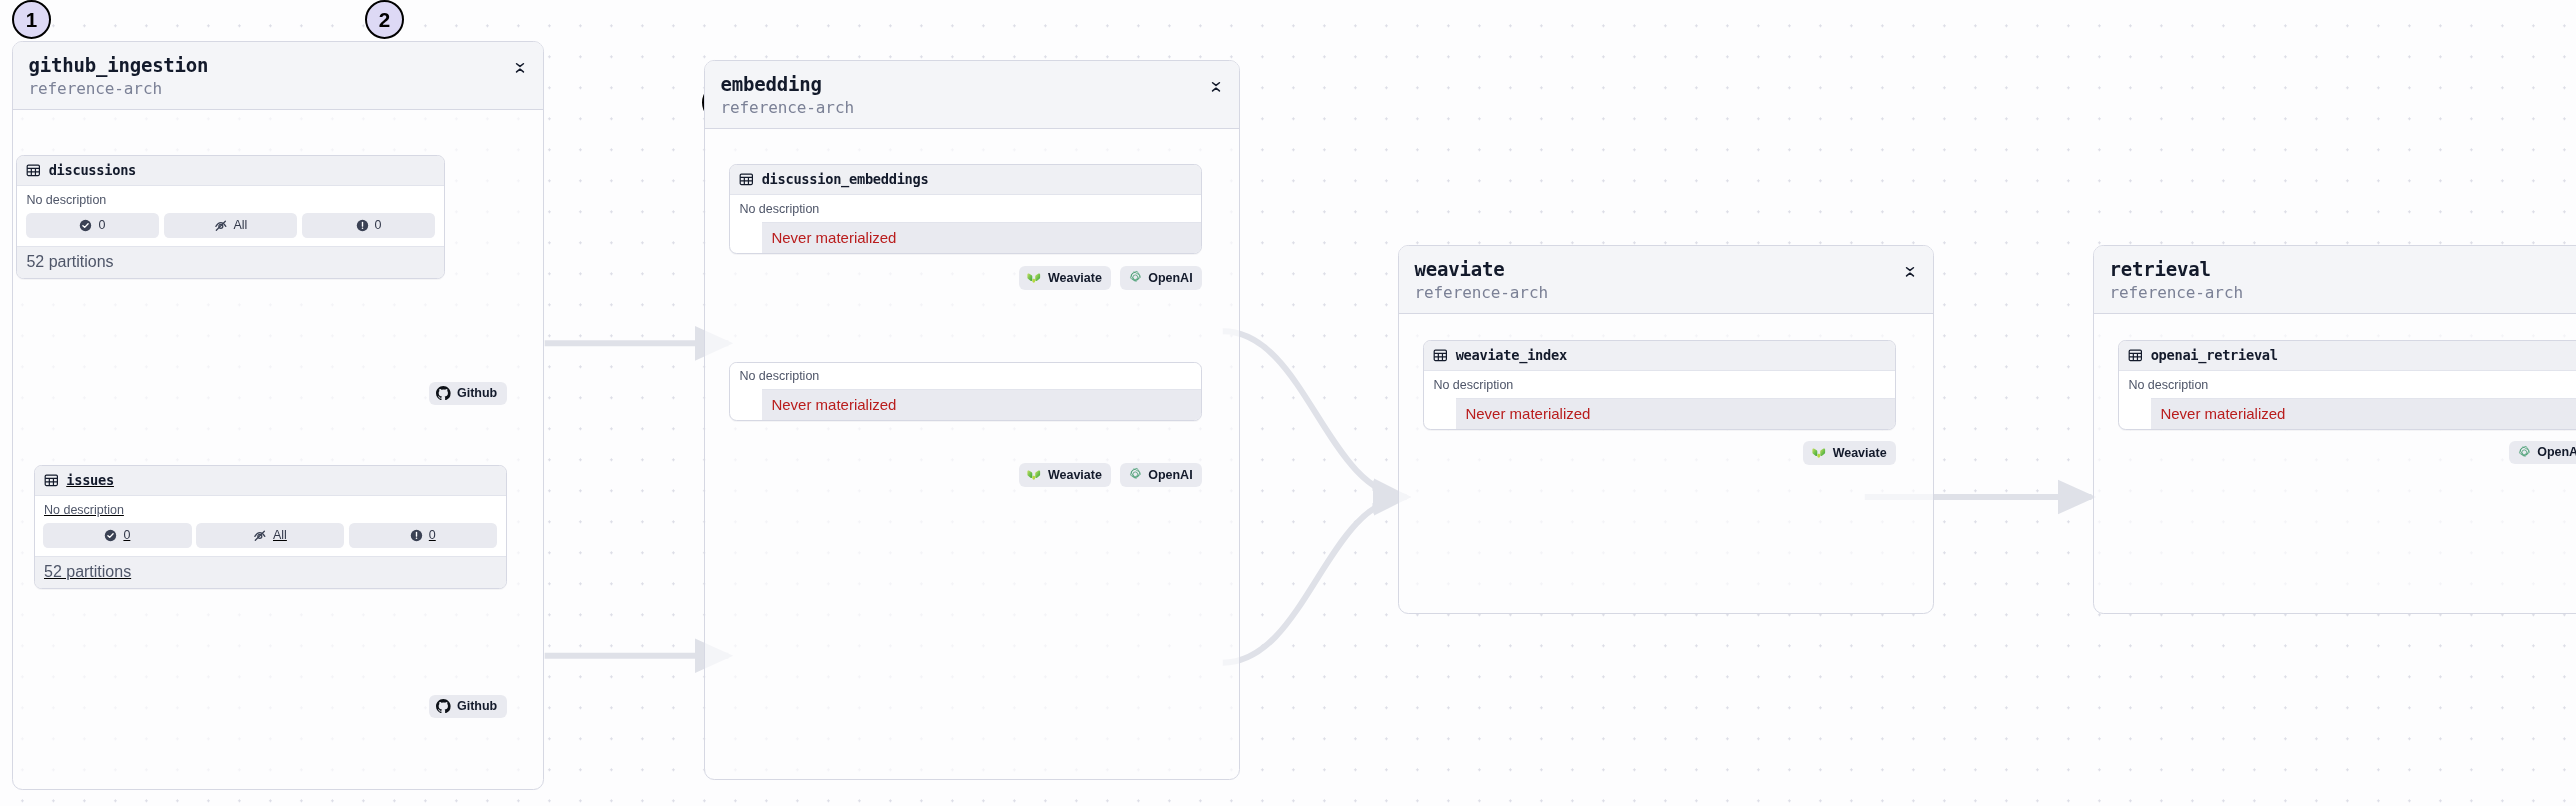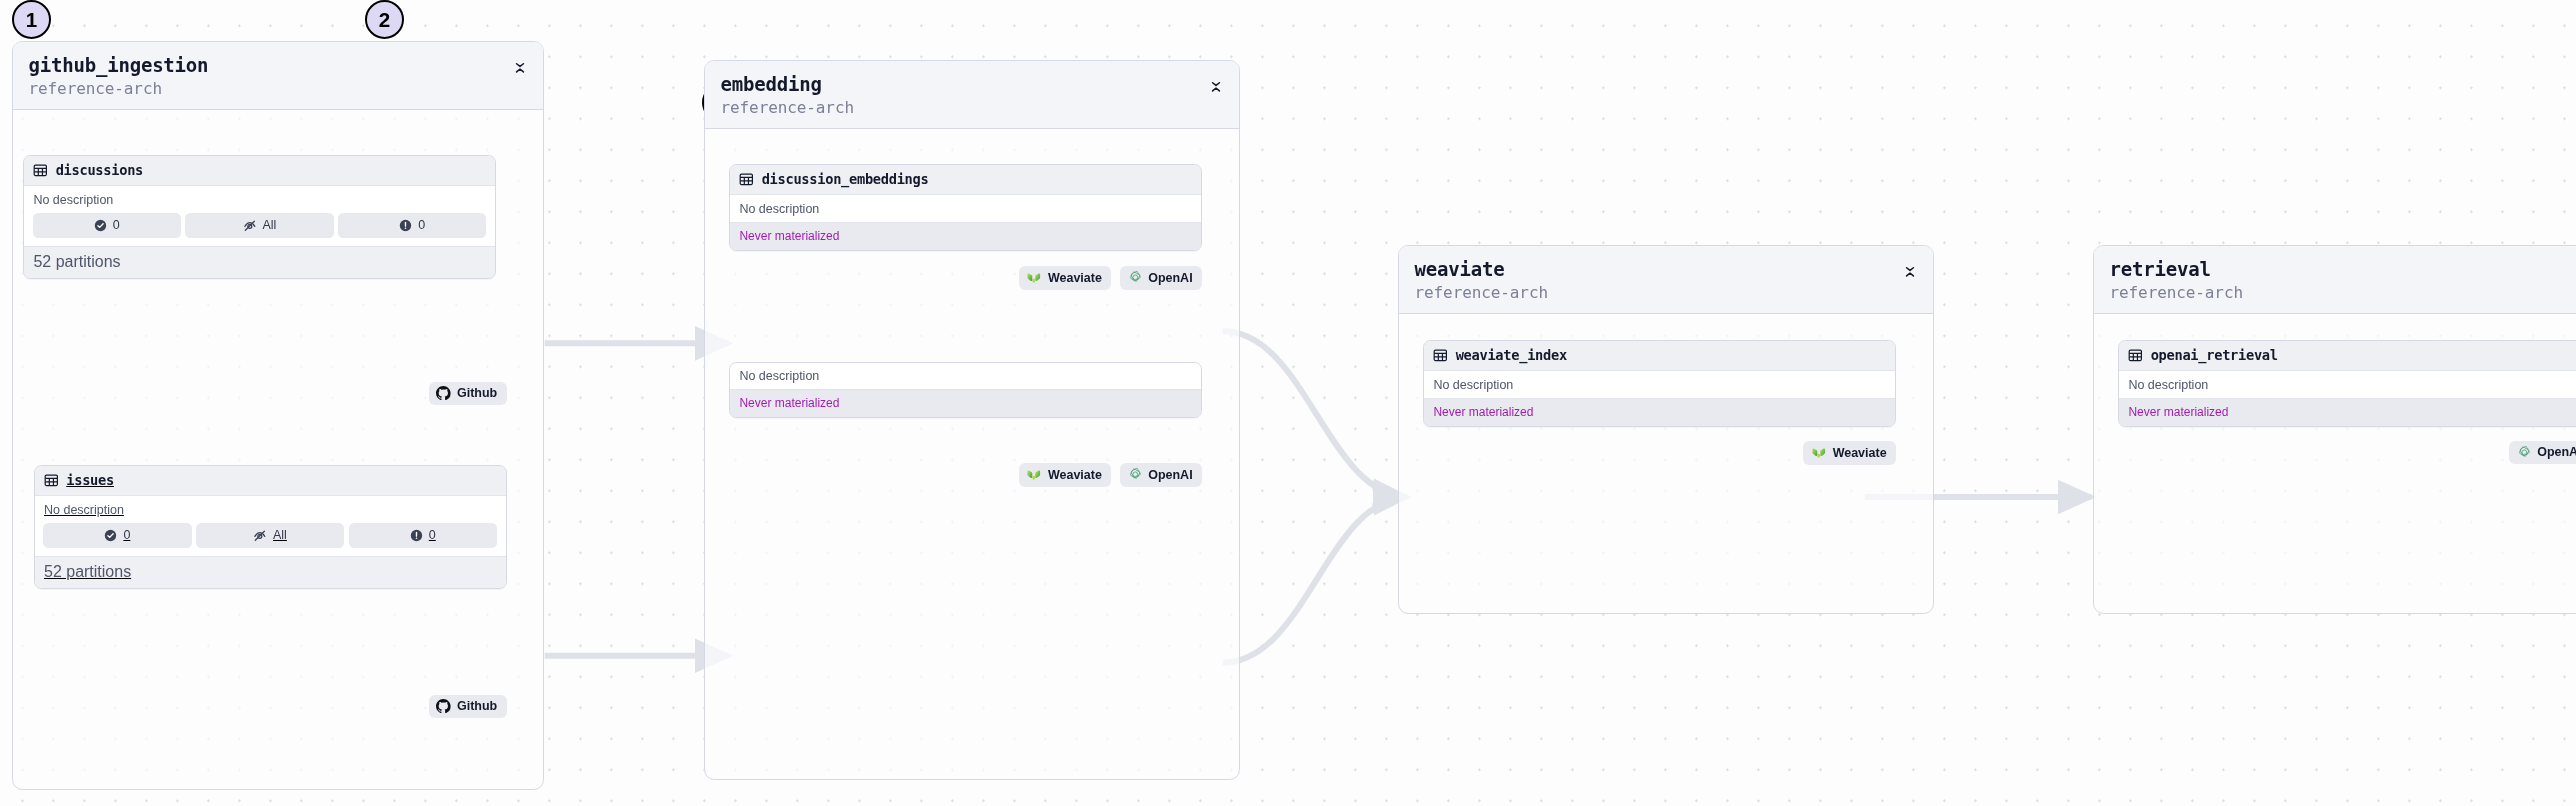--- a/index.html
+++ b/index.html
@@ -70,23 +70,24 @@
     font-size: 13.7px; font-weight: 700; color: #131a2b; letter-spacing: -0.3px;
     white-space: nowrap;
   }
   .table-icon { flex: 0 0 auto; display:block; }
   .asset-desc {
     padding: 6.9px 9.4px 6px 9.4px;
     font-size: 12.5px; color: #4e5568; background: #ffffff;
   }
   .asset-status {
     padding: 6px 9.4px 6.9px 9.4px;
-    font-size: 12px; color: #a21caf;
+    font-size: 15px; color: #b91c1c;
     background: #e9eaf0;
     border-top: 0.9px solid #e2e4ec;
+    margin-left: 32px;
   }
   .asset-foot {
     padding: 6px 9.4px 6.9px 9.4px;
     font-size: 16px; color: #4e5568;
     background: #eff0f4;
     border-top: 0.9px solid #e2e4ec;
   }
   .badges {
     display: flex; gap: 4.3px; padding: 0 8.6px 8.6px 8.6px; background: #ffffff;
   }
@@ -159,21 +160,21 @@
       </div>
       <div class="collapse-icon">
         <svg width="12" height="13.7" viewBox="0 0 14 16" fill="none" stroke="#131a2b" stroke-width="1.8" stroke-linecap="round" stroke-linejoin="round">
           <path d="M3 3.2 L7 6.4 L11 3.2"></path>
             <path d="M3 12.8 L7 9.6 L11 12.8"></path>
         </svg>
       </div>
     </div>
     <div class="group-body">
 
-      <div class="asset" style="left:10px; top:45px; width:473px;">
+      <div class="asset" style="left:3px; top:45px; width:429px;">
         <div class="asset-head">
           <svg class="table-icon" width="14.6" height="14.6" viewBox="0 0 17 17" fill="none" stroke="#131a2b" stroke-width="1.4">
             <rect x="1.4" y="2.4" width="14.2" height="12.2" rx="1.4"></rect>
             <path d="M1.4 6.3 H15.6 M1.4 10.4 H15.6 M6.2 6.3 V14.6 M11 6.3 V14.6"></path>
           </svg>
           <span class="asset-name">discussions</span>
         </div>
         <div class="asset-desc">No description</div>
         <div class="badges">
           <div class="badge">

